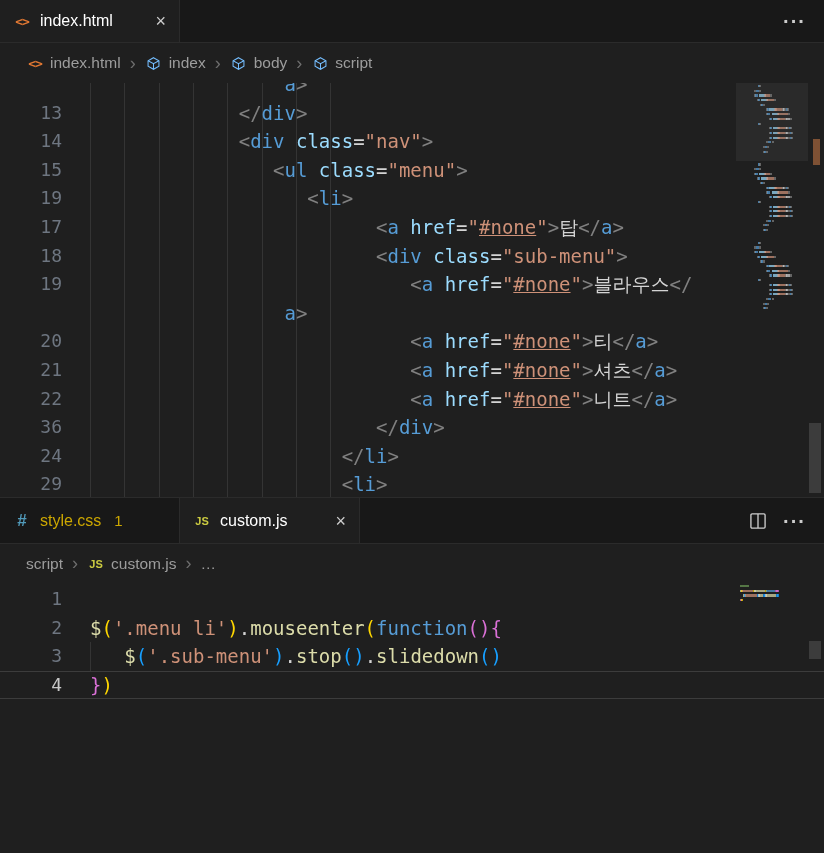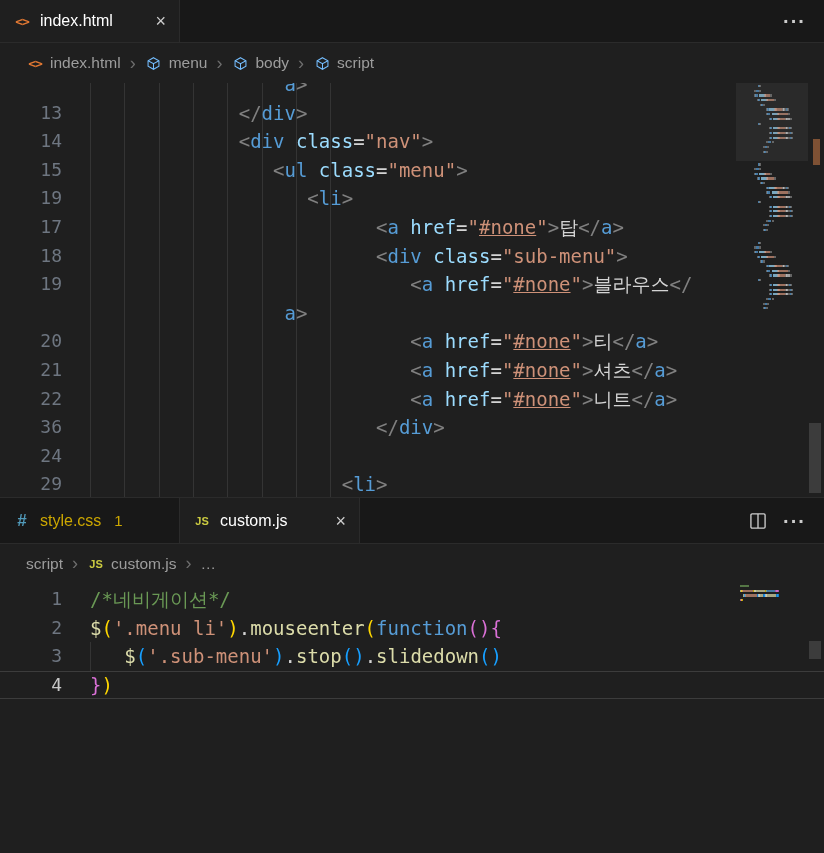--- a/index.html
+++ b/index.html
@@ -98,21 +98,21 @@
       <span class="crumb-sep">›</span>
       <span class="crumb">
         <span class="ico">
           <svg width="15" height="15" viewBox="0 0 16 16">
             <g fill="none" stroke="#75beff" stroke-width="1.1">
               <path d="M8 1.8 13.8 5v6L8 14.2 2.2 11V5z"></path>
               <path d="M2.2 5 8 8.2 13.8 5M8 8.2v6"></path>
             </g>
           </svg>
         </span>
-        <span class="crumb-label">menu</span>
+        <span class="crumb-label">index</span>
       </span>
       <span class="crumb-sep">›</span>
       <span class="crumb">
         <span class="ico">
           <svg width="15" height="15" viewBox="0 0 16 16">
             <g fill="none" stroke="#75beff" stroke-width="1.1">
               <path d="M8 1.8 13.8 5v6L8 14.2 2.2 11V5z"></path>
               <path d="M2.2 5 8 8.2 13.8 5M8 8.2v6"></path>
             </g>
           </svg>
@@ -151,21 +151,21 @@
         <div class="code-line"><span class="ln">15</span><span class="code"><span>                </span><span style="color: rgb(128, 128, 128);">&lt;</span><span style="color: rgb(86, 156, 214);">ul</span><span style="color: rgb(212, 212, 212);"> </span><span style="color: rgb(156, 220, 254);">class</span><span style="color: rgb(212, 212, 212);">=</span><span style="color: rgb(206, 145, 120);">"menu"</span><span style="color: rgb(128, 128, 128);">&gt;</span></span></div>
         <div class="code-line"><span class="ln">19</span><span class="code"><span>                   </span><span style="color: rgb(128, 128, 128);">&lt;</span><span style="color: rgb(86, 156, 214);">li</span><span style="color: rgb(128, 128, 128);">&gt;</span></span></div>
         <div class="code-line"><span class="ln">17</span><span class="code"><span>                         </span><span style="color: rgb(128, 128, 128);">&lt;</span><span style="color: rgb(86, 156, 214);">a</span><span style="color: rgb(212, 212, 212);"> </span><span style="color: rgb(156, 220, 254);">href</span><span style="color: rgb(212, 212, 212);">=</span><span style="color: rgb(206, 145, 120);">"</span><span style="color: rgb(206, 145, 120); text-decoration: underline;">#none</span><span style="color: rgb(206, 145, 120);">"</span><span style="color: rgb(128, 128, 128);">&gt;</span><span style="color: rgb(212, 212, 212);">탑</span><span style="color: rgb(128, 128, 128);">&lt;/</span><span style="color: rgb(86, 156, 214);">a</span><span style="color: rgb(128, 128, 128);">&gt;</span></span></div>
         <div class="code-line"><span class="ln">18</span><span class="code"><span>                         </span><span style="color: rgb(128, 128, 128);">&lt;</span><span style="color: rgb(86, 156, 214);">div</span><span style="color: rgb(212, 212, 212);"> </span><span style="color: rgb(156, 220, 254);">class</span><span style="color: rgb(212, 212, 212);">=</span><span style="color: rgb(206, 145, 120);">"sub-menu"</span><span style="color: rgb(128, 128, 128);">&gt;</span></span></div>
         <div class="code-line"><span class="ln">19</span><span class="code"><span>                            </span><span style="color: rgb(128, 128, 128);">&lt;</span><span style="color: rgb(86, 156, 214);">a</span><span style="color: rgb(212, 212, 212);"> </span><span style="color: rgb(156, 220, 254);">href</span><span style="color: rgb(212, 212, 212);">=</span><span style="color: rgb(206, 145, 120);">"</span><span style="color: rgb(206, 145, 120); text-decoration: underline;">#none</span><span style="color: rgb(206, 145, 120);">"</span><span style="color: rgb(128, 128, 128);">&gt;</span><span style="color: rgb(212, 212, 212);">블라우스</span><span style="color: rgb(128, 128, 128);">&lt;/</span></span></div>
         <div class="code-line"><span class="ln"></span><span class="code"><span>                 </span><span style="color: rgb(86, 156, 214);">a</span><span style="color: rgb(128, 128, 128);">&gt;</span></span></div>
         <div class="code-line"><span class="ln">20</span><span class="code"><span>                            </span><span style="color: rgb(128, 128, 128);">&lt;</span><span style="color: rgb(86, 156, 214);">a</span><span style="color: rgb(212, 212, 212);"> </span><span style="color: rgb(156, 220, 254);">href</span><span style="color: rgb(212, 212, 212);">=</span><span style="color: rgb(206, 145, 120);">"</span><span style="color: rgb(206, 145, 120); text-decoration: underline;">#none</span><span style="color: rgb(206, 145, 120);">"</span><span style="color: rgb(128, 128, 128);">&gt;</span><span style="color: rgb(212, 212, 212);">티</span><span style="color: rgb(128, 128, 128);">&lt;/</span><span style="color: rgb(86, 156, 214);">a</span><span style="color: rgb(128, 128, 128);">&gt;</span></span></div>
         <div class="code-line"><span class="ln">21</span><span class="code"><span>                            </span><span style="color: rgb(128, 128, 128);">&lt;</span><span style="color: rgb(86, 156, 214);">a</span><span style="color: rgb(212, 212, 212);"> </span><span style="color: rgb(156, 220, 254);">href</span><span style="color: rgb(212, 212, 212);">=</span><span style="color: rgb(206, 145, 120);">"</span><span style="color: rgb(206, 145, 120); text-decoration: underline;">#none</span><span style="color: rgb(206, 145, 120);">"</span><span style="color: rgb(128, 128, 128);">&gt;</span><span style="color: rgb(212, 212, 212);">셔츠</span><span style="color: rgb(128, 128, 128);">&lt;/</span><span style="color: rgb(86, 156, 214);">a</span><span style="color: rgb(128, 128, 128);">&gt;</span></span></div>
         <div class="code-line"><span class="ln">22</span><span class="code"><span>                            </span><span style="color: rgb(128, 128, 128);">&lt;</span><span style="color: rgb(86, 156, 214);">a</span><span style="color: rgb(212, 212, 212);"> </span><span style="color: rgb(156, 220, 254);">href</span><span style="color: rgb(212, 212, 212);">=</span><span style="color: rgb(206, 145, 120);">"</span><span style="color: rgb(206, 145, 120); text-decoration: underline;">#none</span><span style="color: rgb(206, 145, 120);">"</span><span style="color: rgb(128, 128, 128);">&gt;</span><span style="color: rgb(212, 212, 212);">니트</span><span style="color: rgb(128, 128, 128);">&lt;/</span><span style="color: rgb(86, 156, 214);">a</span><span style="color: rgb(128, 128, 128);">&gt;</span></span></div>
         <div class="code-line"><span class="ln">36</span><span class="code"><span>                         </span><span style="color: rgb(128, 128, 128);">&lt;/</span><span style="color: rgb(86, 156, 214);">div</span><span style="color: rgb(128, 128, 128);">&gt;</span></span></div>
-        <div class="code-line"><span class="ln">24</span></div>
+        <div class="code-line"><span class="ln">24</span><span class="code"><span>                      </span><span style="color: rgb(128, 128, 128);">&lt;/</span><span style="color: rgb(86, 156, 214);">li</span><span style="color: rgb(128, 128, 128);">&gt;</span></span></div>
         <div class="code-line"><span class="ln">29</span><span class="code"><span>                      </span><span style="color: rgb(128, 128, 128);">&lt;</span><span style="color: rgb(86, 156, 214);">li</span><span style="color: rgb(128, 128, 128);">&gt;</span></span></div>
       </div>
     <div class="minimap" id="top-minimap">
         <div class="mm-row">
           <span class="mm-seg" style="left: 17.85px; width: 2px; background: rgb(86, 156, 214);"></span>
           <span class="mm-seg" style="left: 18.9px; width: 2px; background: rgb(128, 128, 128);"></span>
         </div>
         <div class="mm-row">
           <span class="mm-seg" style="left: 13.65px; width: 2.1px; background: rgb(128, 128, 128);"></span>
           <span class="mm-seg" style="left: 15.75px; width: 3.15px; background: rgb(86, 156, 214);"></span>
@@ -584,21 +584,21 @@
       <span class="crumb">
         <span class="crumb-label">…</span>
       </span>
     </nav>
 
   <section class="editor" id="bottom-editor">
     <div id="bottom-guides">
         <div class="guide" style="left: 90px; top: 59.2px; height: 28.6px;"></div>
       </div>
     <div class="lines" id="bottom-lines">
-        <div class="code-line"><span class="ln">1</span><span class="code"><span style="color: rgb(106, 153, 85);">/*네비게이션*/</span></span></div>
+        <div class="code-line"><span class="ln">1</span></div>
         <div class="code-line"><span class="ln">2</span><span class="code"><span style="color: rgb(220, 220, 170);">$</span><span style="color: rgb(255, 215, 0);">(</span><span style="color: rgb(206, 145, 120);">'.menu li'</span><span style="color: rgb(255, 215, 0);">)</span><span style="color: rgb(212, 212, 212);">.</span><span style="color: rgb(220, 220, 170);">mouseenter</span><span style="color: rgb(255, 215, 0);">(</span><span style="color: rgb(86, 156, 214);">function</span><span style="color: rgb(218, 112, 214);">(</span><span style="color: rgb(218, 112, 214);">)</span><span style="color: rgb(218, 112, 214);">{</span></span></div>
         <div class="code-line"><span class="ln">3</span><span class="code"><span>   </span><span style="color: rgb(220, 220, 170);">$</span><span style="color: rgb(23, 159, 255);">(</span><span style="color: rgb(206, 145, 120);">'.sub-menu'</span><span style="color: rgb(23, 159, 255);">)</span><span style="color: rgb(212, 212, 212);">.</span><span style="color: rgb(220, 220, 170);">stop</span><span style="color: rgb(23, 159, 255);">(</span><span style="color: rgb(23, 159, 255);">)</span><span style="color: rgb(212, 212, 212);">.</span><span style="color: rgb(220, 220, 170);">slidedown</span><span style="color: rgb(23, 159, 255);">(</span><span style="color: rgb(23, 159, 255);">)</span></span></div>
         <div class="code-line cur"><span class="ln active">4</span><span class="code"><span style="color: rgb(218, 112, 214);">}</span><span style="color: rgb(255, 215, 0);">)</span></span></div>
       </div>
     <div class="minimap" id="bottom-minimap">
         <div class="mm-row">
           <span class="mm-seg" style="left: 0px; width: 9.45px; background: rgb(106, 153, 85);"></span>
         </div>
         <div class="mm-row">
           <span class="mm-seg" style="left: 0px; width: 2px; background: rgb(220, 220, 170);"></span>

